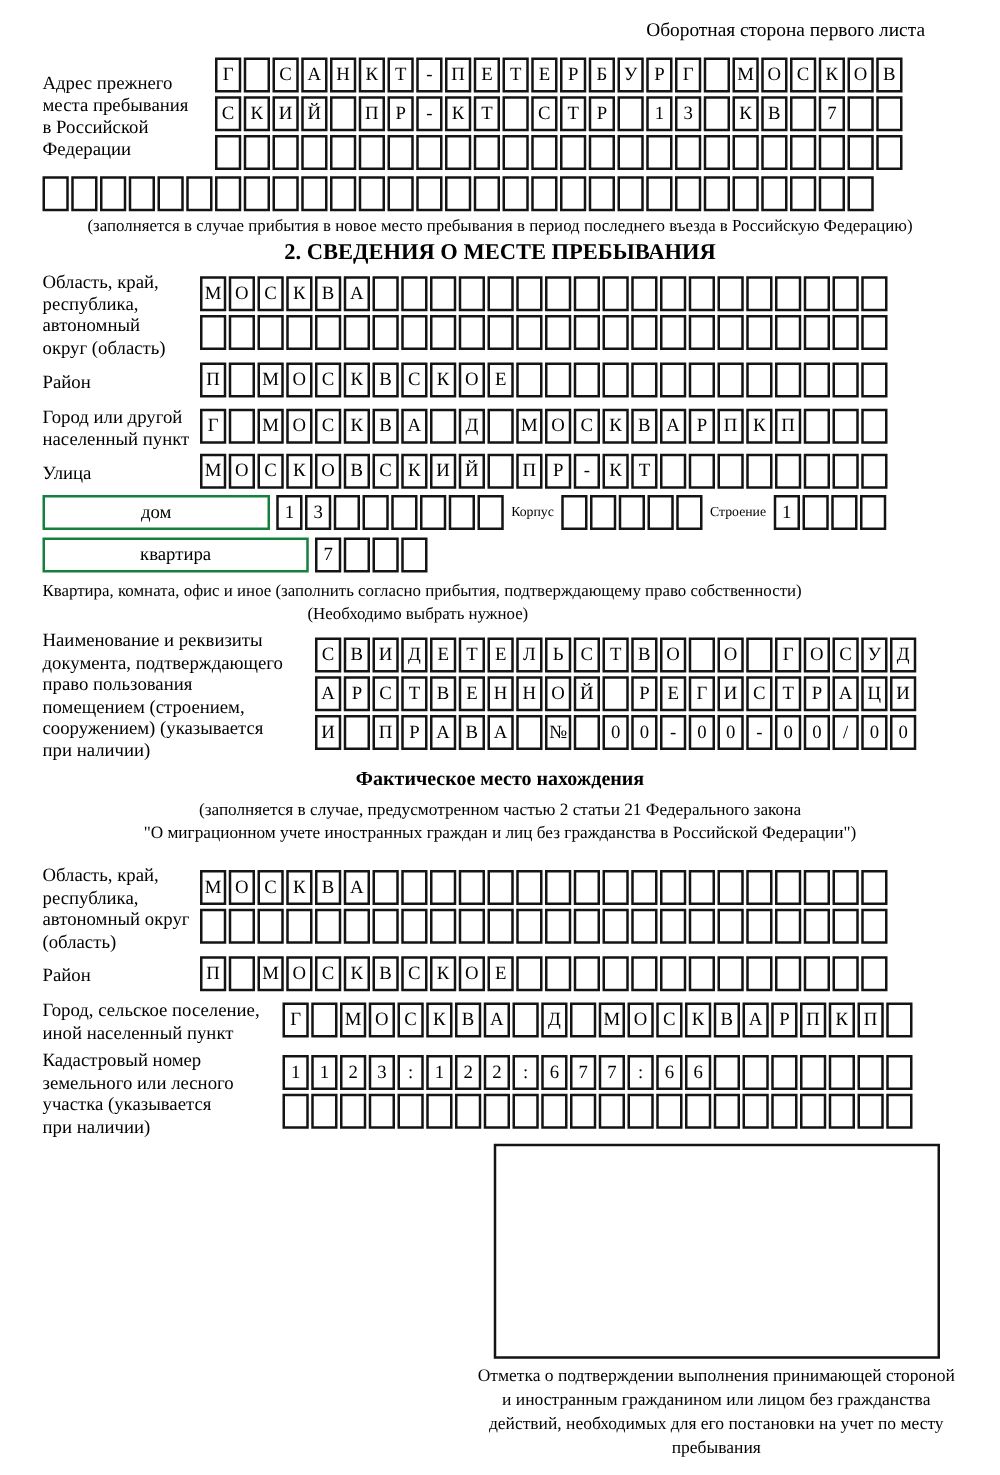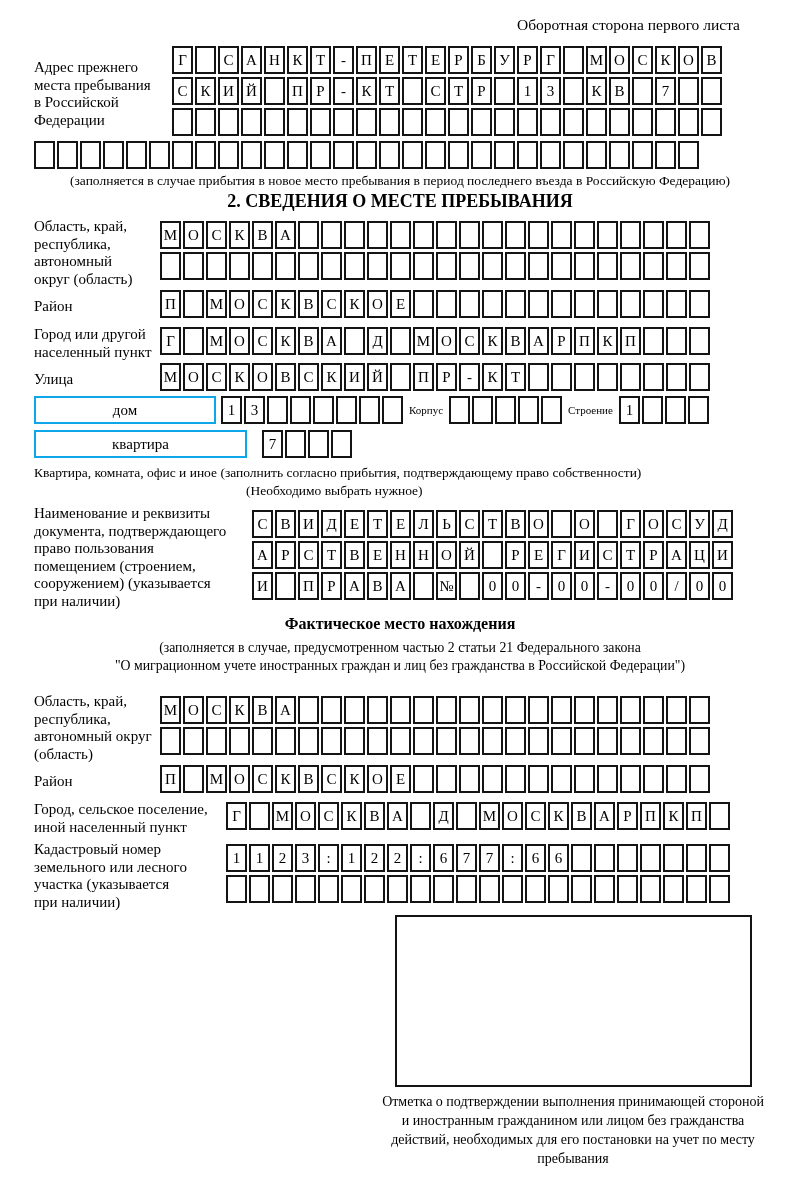--- a/index.html
+++ b/index.html
@@ -36,25 +36,25 @@
   .note { font-size: 13.5px; line-height: 17px; margin-bottom: 1px; }
   .note.center { text-align: center; }
 
   .h-bold { font-weight: bold; text-align: center; }
   .h2 { font-size: 18px; line-height: 20px; margin: 2px 0 4px 0; }
   .h3 { font-size: 16px; line-height: 20px; margin: 4px 0 5px 0; }
 
   
   .house-row { display: flex; align-items: flex-start; margin-bottom: 3px; font-size: 15px; }
   .wide-box {
-    border: 2px solid #0ea5e9; height: 28px; line-height: 24px;
+    border: 2px solid #15803d; height: 28px; line-height: 24px;
     text-align: center; font-size: 15px;
   }
   .dom-box { width: 182px; margin-right: 5px; }
-  .kv-box  { width: 213px; margin-right: 15px; }
+  .kv-box  { width: 213px; margin-right: 5px; }
   .inline-lbl { line-height: 28px; margin: 0 6px; font-size: 11px; }
 
   
   .stay-row { display: flex; align-items: center; margin: 3px 0 1px 0; font-size: 15px; }
   .checkbox {
     width: 23px; height: 26px; border: 2px solid #141414;
     text-align: center; line-height: 22px; font-size: 15px;
     margin: 0 10px; flex: 0 0 23px;
   }
   .stay-row .opt { margin-right: 4px; }

